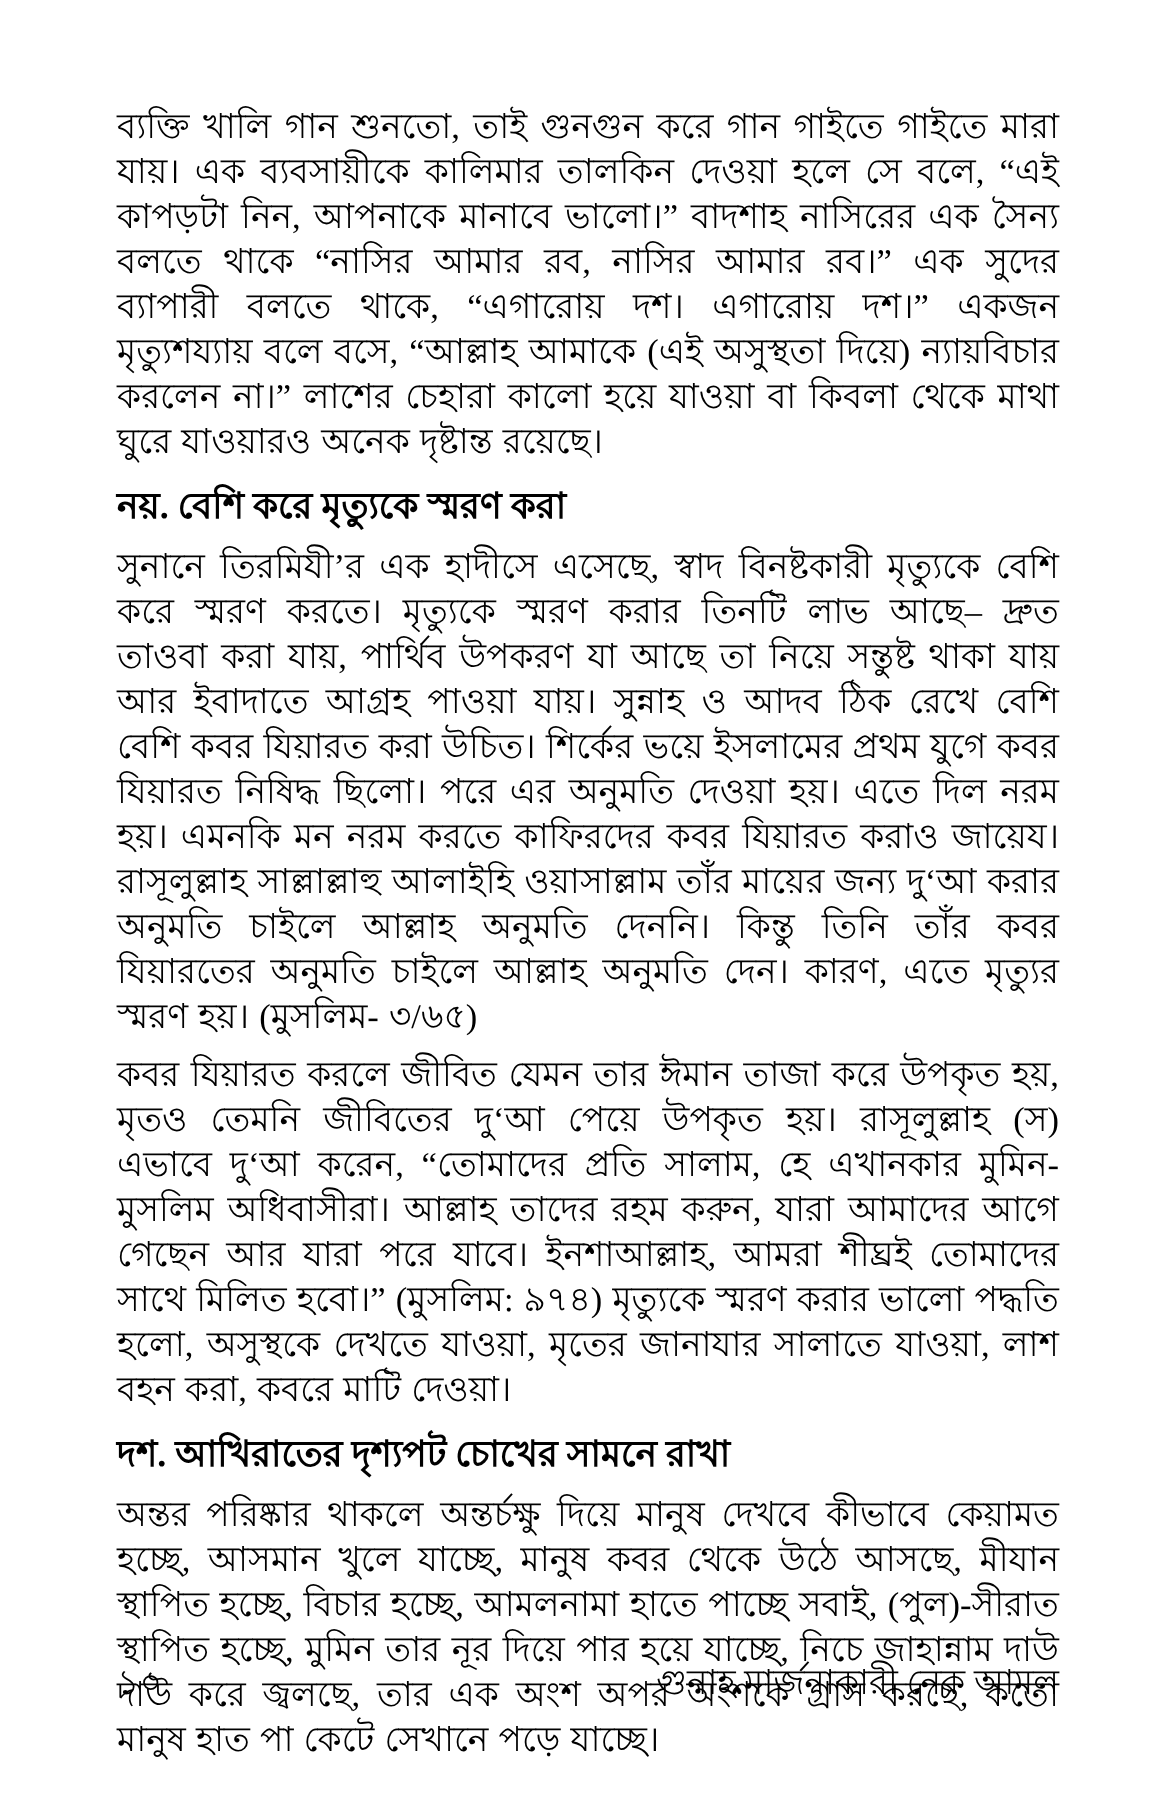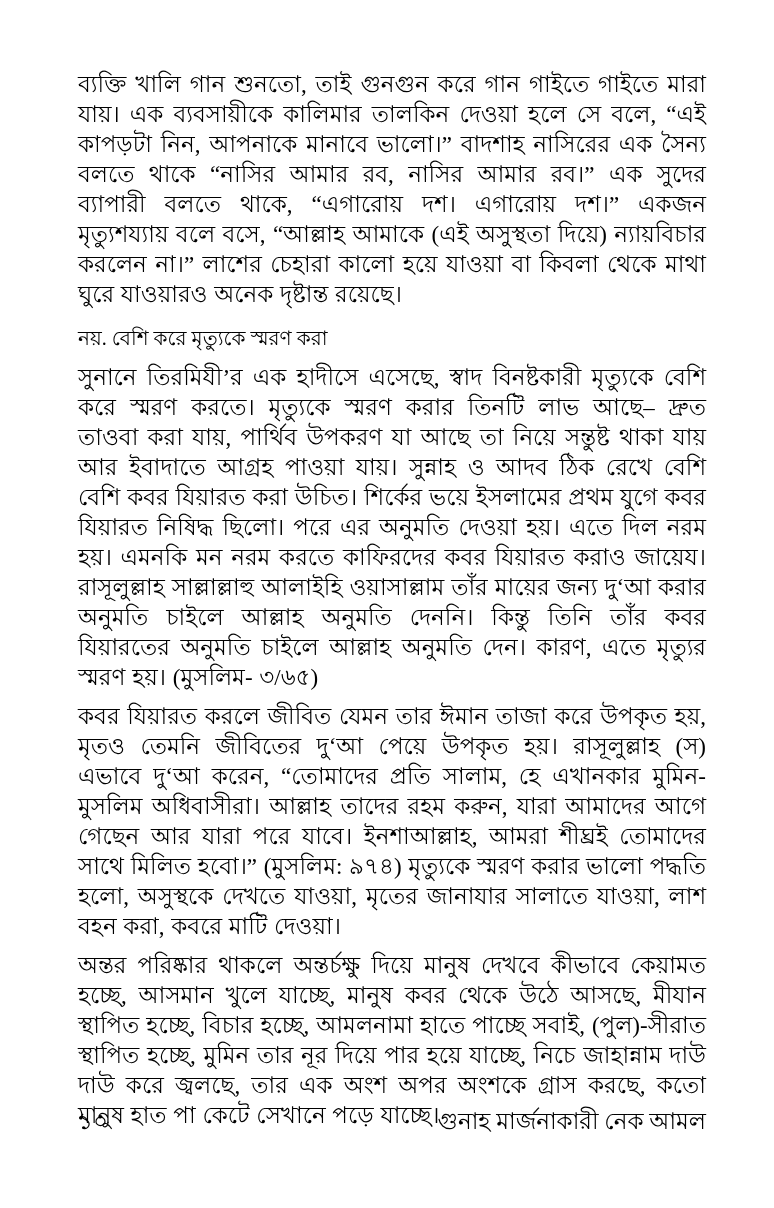--- a/index.html
+++ b/index.html
@@ -24,23 +24,23 @@
   }
   .body-para {
     margin: 0 0 9px 0;
     font-size: 23px;
     line-height: 30px;
     text-align: justify;
     word-spacing: 1px;
   }
   .section-heading {
     margin: 12px 0 9px 0;
-    font-size: 20px;
+    font-size: 24px;
     line-height: 32px;
-    font-weight: normal;
+    font-weight: bold;
   }
   .page-footer {
     position: absolute;
     left: 78px;
     top: 1108px;
     width: 628px;
     display: flex;
     justify-content: space-between;
     align-items: baseline;
     font-size: 23px;
@@ -57,20 +57,21 @@
   <main class="text-block">
 
     <p class="body-para">ব্যক্তি খালি গান শুনতো, তাই গুনগুন করে গান গাইতে গাইতে মারা যায়। এক ব্যবসায়ীকে কালিমার তালকিন দেওয়া হলে সে বলে, “এই কাপড়টা নিন, আপনাকে মানাবে ভালো।” বাদশাহ নাসিরের এক সৈন্য বলতে থাকে “নাসির আমার রব, নাসির আমার রব।” এক সুদের ব্যাপারী বলতে থাকে, “এগারোয় দশ। এগারোয় দশ।” একজন মৃত্যুশয্যায় বলে বসে, “আল্লাহ আমাকে (এই অসুস্থতা দিয়ে) ন্যায়বিচার করলেন না।” লাশের চেহারা কালো হয়ে যাওয়া বা কিবলা থেকে মাথা ঘুরে যাওয়ারও অনেক দৃষ্টান্ত রয়েছে।</p>
 
     <h2 class="section-heading">নয়. বেশি করে মৃত্যুকে স্মরণ করা</h2>
 
     <p class="body-para">সুনানে তিরমিযী’র এক হাদীসে এসেছে, স্বাদ বিনষ্টকারী মৃত্যুকে বেশি করে স্মরণ করতে। মৃত্যুকে স্মরণ করার তিনটি লাভ আছে– দ্রুত তাওবা করা যায়, পার্থিব উপকরণ যা আছে তা নিয়ে সন্তুষ্ট থাকা যায় আর ইবাদাতে আগ্রহ পাওয়া যায়। সুন্নাহ ও আদব ঠিক রেখে বেশি বেশি কবর যিয়ারত করা উচিত। শির্কের ভয়ে ইসলামের প্রথম যুগে কবর যিয়ারত নিষিদ্ধ ছিলো। পরে এর অনুমতি দেওয়া হয়। এতে দিল নরম হয়। এমনকি মন নরম করতে কাফিরদের কবর যিয়ারত করাও জায়েয। রাসূলুল্লাহ সাল্লাল্লাহু আলাইহি ওয়াসাল্লাম তাঁর মায়ের জন্য দু‘আ করার অনুমতি চাইলে আল্লাহ অনুমতি দেননি। কিন্তু তিনি তাঁর কবর যিয়ারতের অনুমতি চাইলে আল্লাহ অনুমতি দেন। কারণ, এতে মৃত্যুর স্মরণ হয়। (মুসলিম- ৩/৬৫)</p>
 
     <p class="body-para">কবর যিয়ারত করলে জীবিত যেমন তার ঈমান তাজা করে উপকৃত হয়, মৃতও তেমনি জীবিতের দু‘আ পেয়ে উপকৃত হয়। রাসূলুল্লাহ (স) এভাবে দু‘আ করেন, “তোমাদের প্রতি সালাম, হে এখানকার মুমিন-মুসলিম অধিবাসীরা। আল্লাহ তাদের রহম করুন, যারা আমাদের আগে গেছেন আর যারা পরে যাবে। ইনশাআল্লাহ, আমরা শীঘ্রই তোমাদের সাথে মিলিত হবো।” (মুসলিম: ৯৭৪) মৃত্যুকে স্মরণ করার ভালো পদ্ধতি হলো, অসুস্থকে দেখতে যাওয়া, মৃতের জানাযার সালাতে যাওয়া, লাশ বহন করা, কবরে মাটি দেওয়া।</p>
 
+    <h2 class="section-heading">দশ. আখিরাতের দৃশ্যপট চোখের সামনে রাখা</h2>
 
     <p class="body-para">অন্তর পরিষ্কার থাকলে অন্তর্চক্ষু দিয়ে মানুষ দেখবে কীভাবে কেয়ামত হচ্ছে, আসমান খুলে যাচ্ছে, মানুষ কবর থেকে উঠে আসছে, মীযান স্থাপিত হচ্ছে, বিচার হচ্ছে, আমলনামা হাতে পাচ্ছে সবাই, (পুল)-সীরাত স্থাপিত হচ্ছে, মুমিন তার নূর দিয়ে পার হয়ে যাচ্ছে, নিচে জাহান্নাম দাউ দাউ করে জ্বলছে, তার এক অংশ অপর অংশকে গ্রাস করছে, কতো মানুষ হাত পা কেটে সেখানে পড়ে যাচ্ছে।</p>
 
   </main>
 
   <footer class="page-footer">
     <span class="page-number">১০</span>
     <span class="running-title">গুনাহ মার্জনাকারী নেক আমল</span>
   </footer>
 

